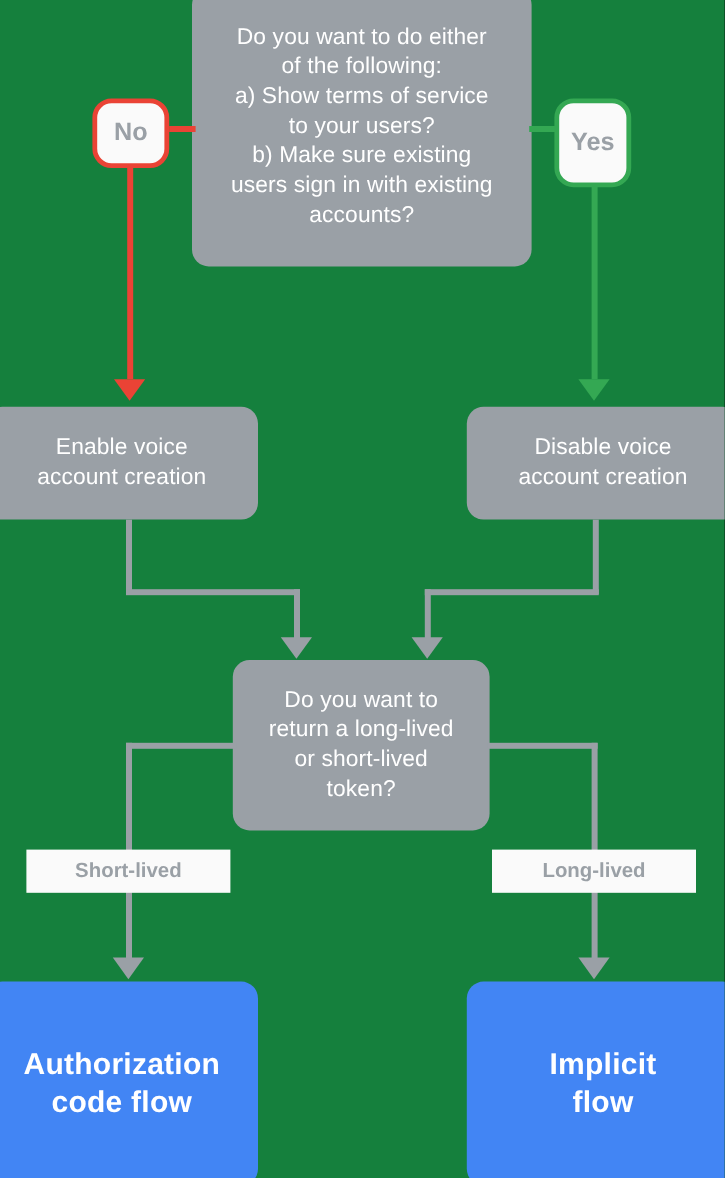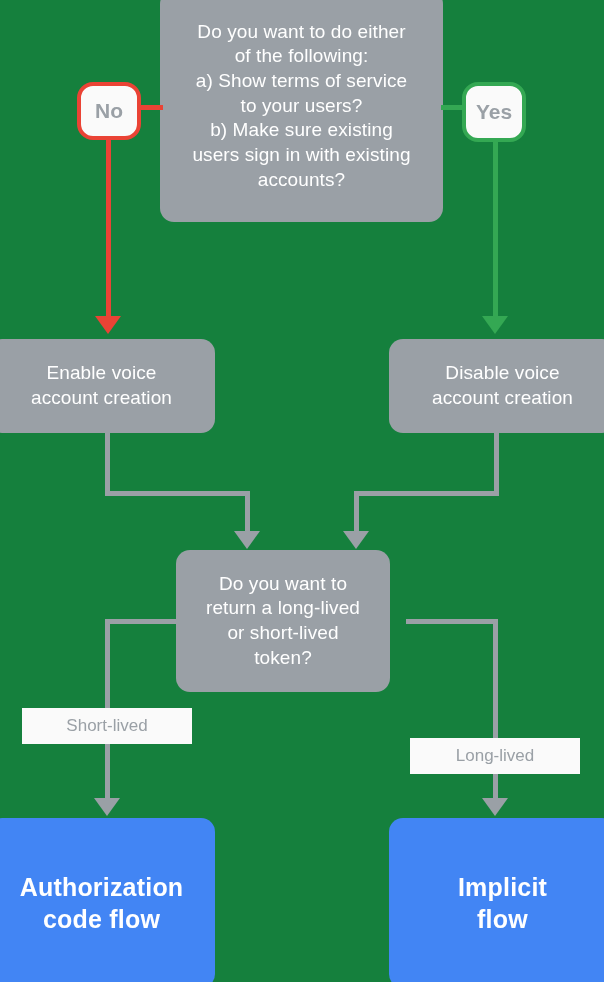--- a/index.html
+++ b/index.html
@@ -65,21 +65,21 @@
   
   .chip {
     position: absolute;
     box-sizing: border-box;
     display: flex;
     align-items: center;
     justify-content: center;
     background: #fafafa;
     color: #9aa0a6;
     font-size: 17px;
-    font-weight: normal;
+    font-weight: bold;
     z-index: 5;
   }
 
   
   .seg {
     position: absolute;
     background: #9aa0a6;
   }
   .seg-red   { background: #ea4335; }
   .seg-green { background: #34a853; }
@@ -107,53 +107,53 @@
 b) Make sure existing
 users sign in with existing
 accounts?</div>
 
   <div class="seg seg-red" style="left:141px; top:105px; width:22px; height:5px;"></div>
   <div class="pill pill-no" style="left:77px; top:82px; width:64px; height:58px;">No</div>
   <div class="seg seg-red" style="left:106px; top:138px; width:5px; height:178px;"></div>
   <div class="arrow arrow-red" style="left:95px; top:316px;"></div>
 
   <div class="seg seg-green" style="left:441px; top:105px; width:22px; height:5px;"></div>
-  <div class="pill pill-yes" style="left:462px; top:82px; width:64px; height:60px;">Yes</div>
+  <div class="pill pill-yes" style="left:462px; top:82px; width:64px; height:74px;">Yes</div>
   <div class="seg seg-green" style="left:493px; top:138px; width:5px; height:178px;"></div>
   <div class="arrow arrow-green" style="left:482px; top:316px;"></div>
 
   <div class="node gray-box" style="left:-12px; top:339px; width:227px; height:94px; padding:0 12px;">Enable voice
 account creation</div>
 
   <div class="node gray-box" style="left:389px; top:339px; width:227px; height:94px; padding:0 12px;">Disable voice
 account creation</div>
 
   <div class="seg" style="left:105px; top:433px; width:5px; height:62px;"></div>
   <div class="seg" style="left:105px; top:491px; width:145px; height:5px;"></div>
   <div class="seg" style="left:245px; top:491px; width:5px; height:45px;"></div>
   <div class="arrow" style="left:234px; top:531px;"></div>
 
   <div class="seg" style="left:494px; top:433px; width:5px; height:62px;"></div>
   <div class="seg" style="left:354px; top:491px; width:145px; height:5px;"></div>
   <div class="seg" style="left:354px; top:491px; width:5px; height:45px;"></div>
   <div class="arrow" style="left:343px; top:531px;"></div>
 
-  <div class="node gray-box" style="left:176px; top:550px; width:214px; height:142px; padding:0 12px;">Do you want to
+  <div class="node gray-box" style="left:194px; top:550px; width:214px; height:142px; padding:0 12px;">Do you want to
 return a long-lived
 or short-lived
 token?</div>
 
   <div class="seg" style="left:105px; top:619px; width:92px; height:5px;"></div>
   <div class="seg" style="left:105px; top:619px; width:5px; height:182px;"></div>
   <div class="chip" style="left:22px; top:708px; width:170px; height:36px;">Short-lived</div>
   <div class="arrow" style="left:94px; top:798px;"></div>
 
   <div class="seg" style="left:406px; top:619px; width:92px; height:5px;"></div>
   <div class="seg" style="left:493px; top:619px; width:5px; height:182px;"></div>
-  <div class="chip" style="left:410px; top:708px; width:170px; height:36px;margin-top:30px;">Long-lived</div>
+  <div class="chip" style="left:410px; top:708px; width:170px; height:36px;">Long-lived</div>
   <div class="arrow" style="left:482px; top:798px;"></div>
 
   <div class="node blue-box" style="left:-12px; top:818px; width:227px; height:170px; padding:0 10px;">Authorization
 code flow</div>
 
   <div class="node blue-box" style="left:389px; top:818px; width:227px; height:170px; padding:0 10px;">Implicit
 flow</div>
 
 </div>
 

